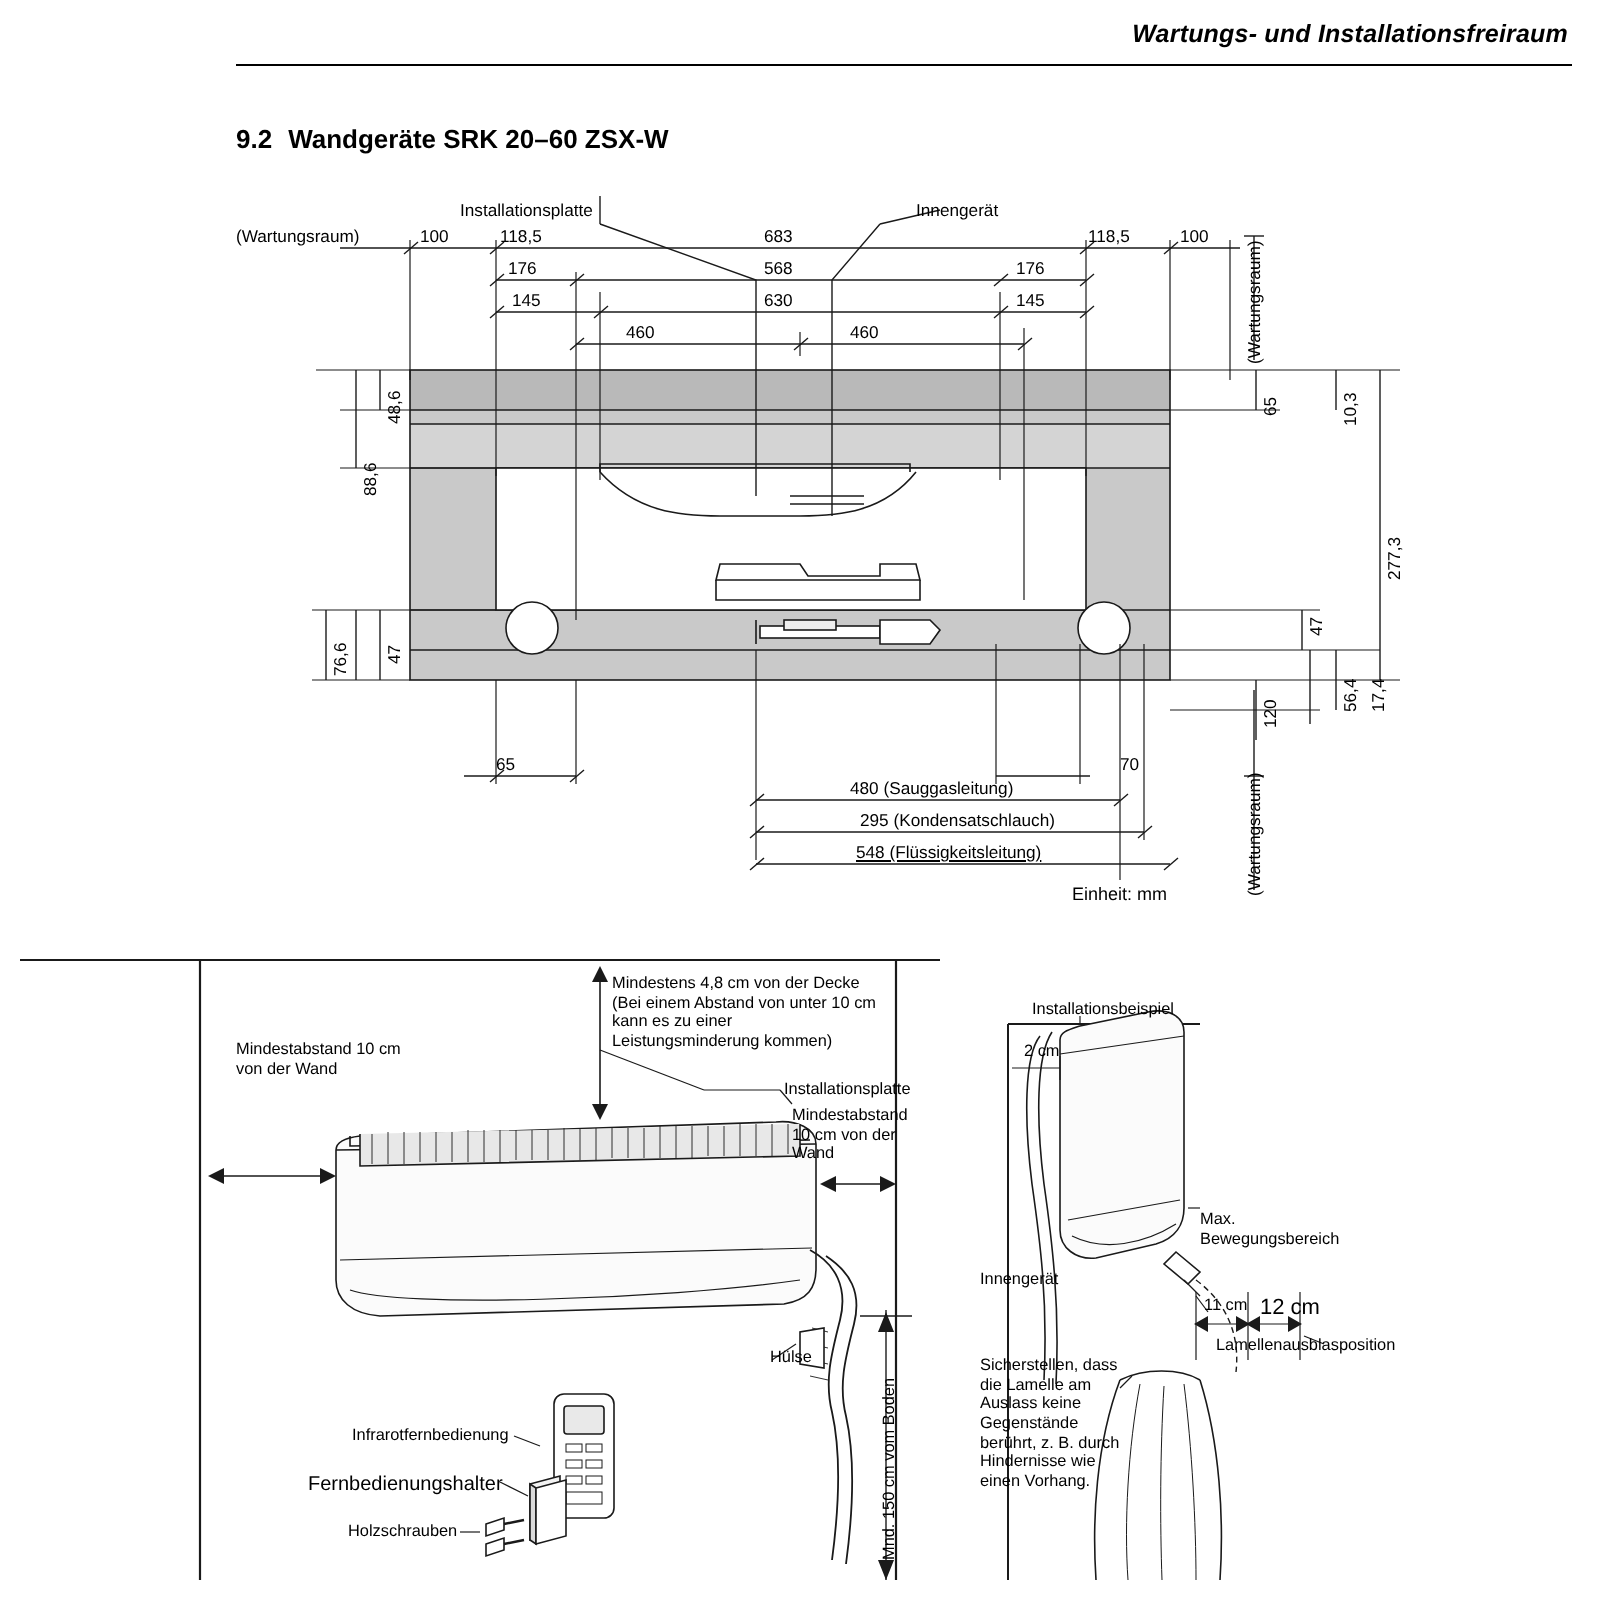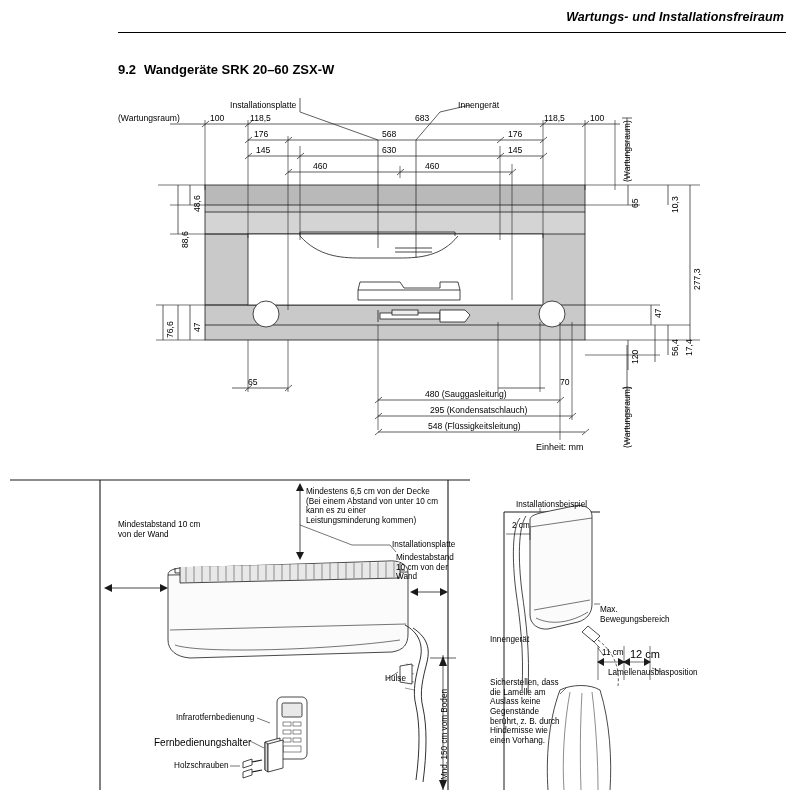--- a/index.html
+++ b/index.html
@@ -245,21 +245,21 @@
       </g>
     </g>
   </svg>
 
   <div class="lbl" style="left:118px; top:113px;">(Wartungsraum)</div>
   <div class="lbl" style="left:230px; top:100px;">Installationsplatte</div>
   <div class="lbl" style="left:458px; top:100px;">Innengerät</div>
 
   <div class="lbl" style="left:210px; top:113px;">100</div>
   <div class="lbl" style="left:250px; top:113px;">118,5</div>
-  <div class="lbl" style="left:382px; top:113px;margin-left:33px;">683</div>
+  <div class="lbl" style="left:382px; top:113px;">683</div>
   <div class="lbl" style="left:544px; top:113px;">118,5</div>
   <div class="lbl" style="left:590px; top:113px;">100</div>
 
   <div class="lbl" style="left:254px; top:129px;">176</div>
   <div class="lbl" style="left:382px; top:129px;">568</div>
   <div class="lbl" style="left:508px; top:129px;">176</div>
 
   <div class="lbl" style="left:256px; top:145px;">145</div>
   <div class="lbl" style="left:382px; top:145px;">630</div>
   <div class="lbl" style="left:508px; top:145px;">145</div>
@@ -280,21 +280,21 @@
   <div class="vert" style="left:684px; top:356px;">17,4</div>
   <div class="vert" style="left:630px; top:364px;">120</div>
 
   <div class="vert" style="left:622px; top:182px;">(Wartungsraum)</div>
   <div class="vert" style="left:622px; top:448px;">(Wartungsraum)</div>
 
   <div class="lbl" style="left:248px; top:377px;">65</div>
   <div class="lbl" style="left:560px; top:377px;">70</div>
   <div class="lbl" style="left:425px; top:389px;">480 (Sauggasleitung)</div>
   <div class="lbl" style="left:430px; top:405px;">295 (Kondensatschlauch)</div>
-  <div class="lbl" style="left:428px; top:421px;">548 (Flüssigkeitsleitung)</div>
+  <div class="lbl" style="left:428px; top:421px;text-decoration:underline;">548 (Flüssigkeitsleitung)</div>
   <div class="unit" style="left:536px; top:442px;">Einheit: mm</div>
 
   <svg width="800" height="800">
     <g stroke="#1a1a1a" fill="none" stroke-width="0.8">
 
       <line x1="10" y1="480" x2="470" y2="480" stroke-width="1.1"></line>
 
       <line x1="100" y1="480" x2="100" y2="790" stroke-width="1.1"></line>
 
       <line x1="448" y1="480" x2="448" y2="790" stroke-width="1.1"></line>
@@ -398,21 +398,21 @@
         <line x1="352" y1="545" x2="390" y2="545"></line>
         <line x1="390" y1="545" x2="396" y2="552"></line>
         <line x1="398" y1="672" x2="386" y2="680"></line>
         <line x1="257" y1="718" x2="270" y2="723"></line>
         <line x1="250" y1="741" x2="264" y2="748"></line>
         <line x1="230" y1="766" x2="240" y2="766"></line>
       </g>
     </g>
   </svg>
 
-  <div class="lbl wrap" style="left:306px; top:487px; width:136px; font-size:8.2px;">Mindestens 6,5 cm von der Decke (Bei einem Abstand von unter 10 cm kann es zu einer Leistungsminderung kommen)</div>
+  <div class="lbl wrap" style="left:306px; top:487px; width:136px; font-size:8.2px;">Mindestens 4,8 cm von der Decke (Bei einem Abstand von unter 10 cm kann es zu einer Leistungsminderung kommen)</div>
   <div class="lbl wrap" style="left:118px; top:520px; width:96px; font-size:8.2px;">Mindestabstand 10 cm von der Wand</div>
   <div class="lbl wrap" style="left:396px; top:553px; width:68px; font-size:8.2px;">Mindestabstand 10 cm von der Wand</div>
   <div class="lbl" style="left:392px; top:540px; font-size:8.2px;">Installationsplatte</div>
   <div class="lbl" style="left:385px; top:674px; font-size:8.2px;">Hülse</div>
   <div class="vert" style="left:440px; top:780px; font-size:8.2px;">Mnd. 150 cm vom Boden</div>
   <div class="lbl" style="left:176px; top:713px; font-size:8.2px;">Infrarotfernbedienung</div>
   <div class="lbl" style="left:154px; top:737px; font-size:10px;">Fernbedienungshalter</div>
   <div class="lbl" style="left:174px; top:761px; font-size:8.2px;text-align:center;">Holzschrauben</div>
 
   <svg width="800" height="800">

